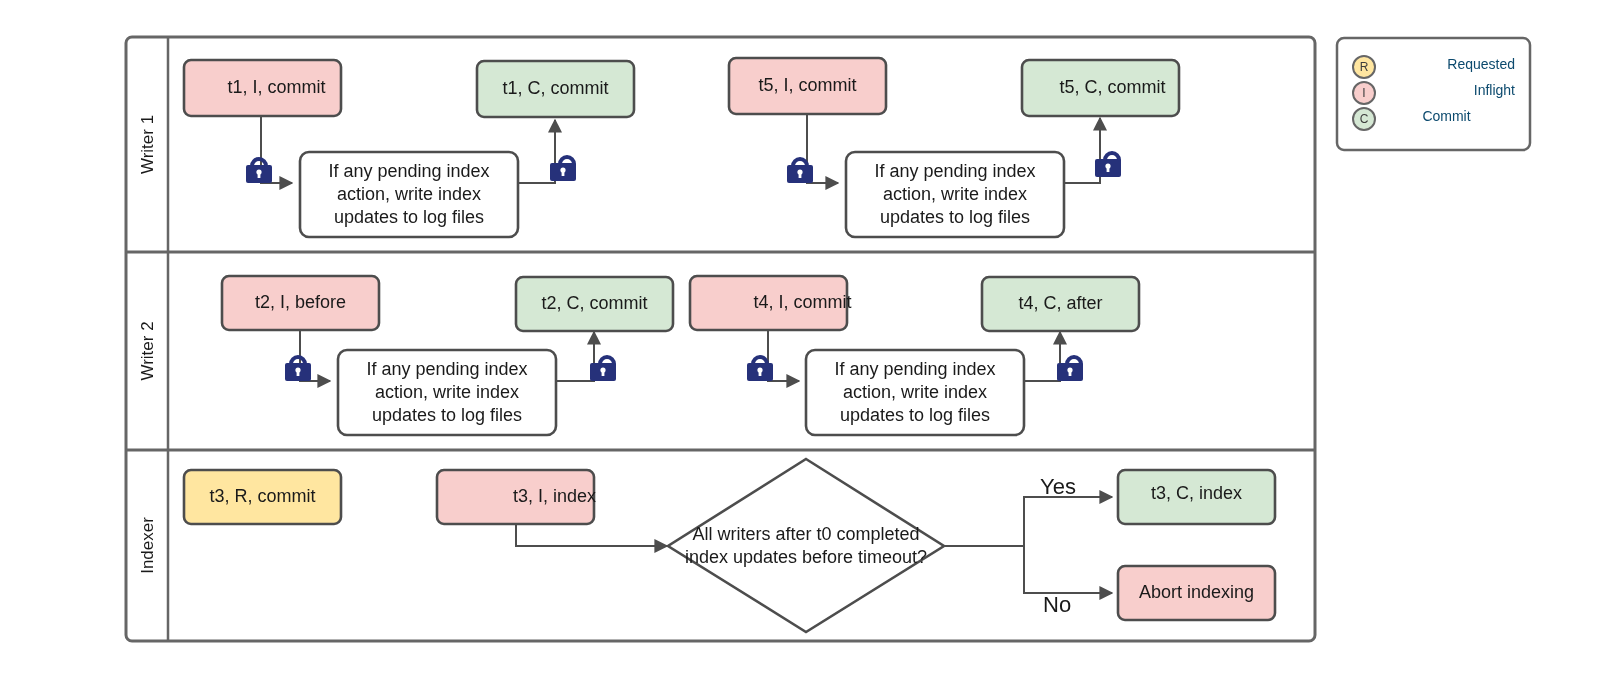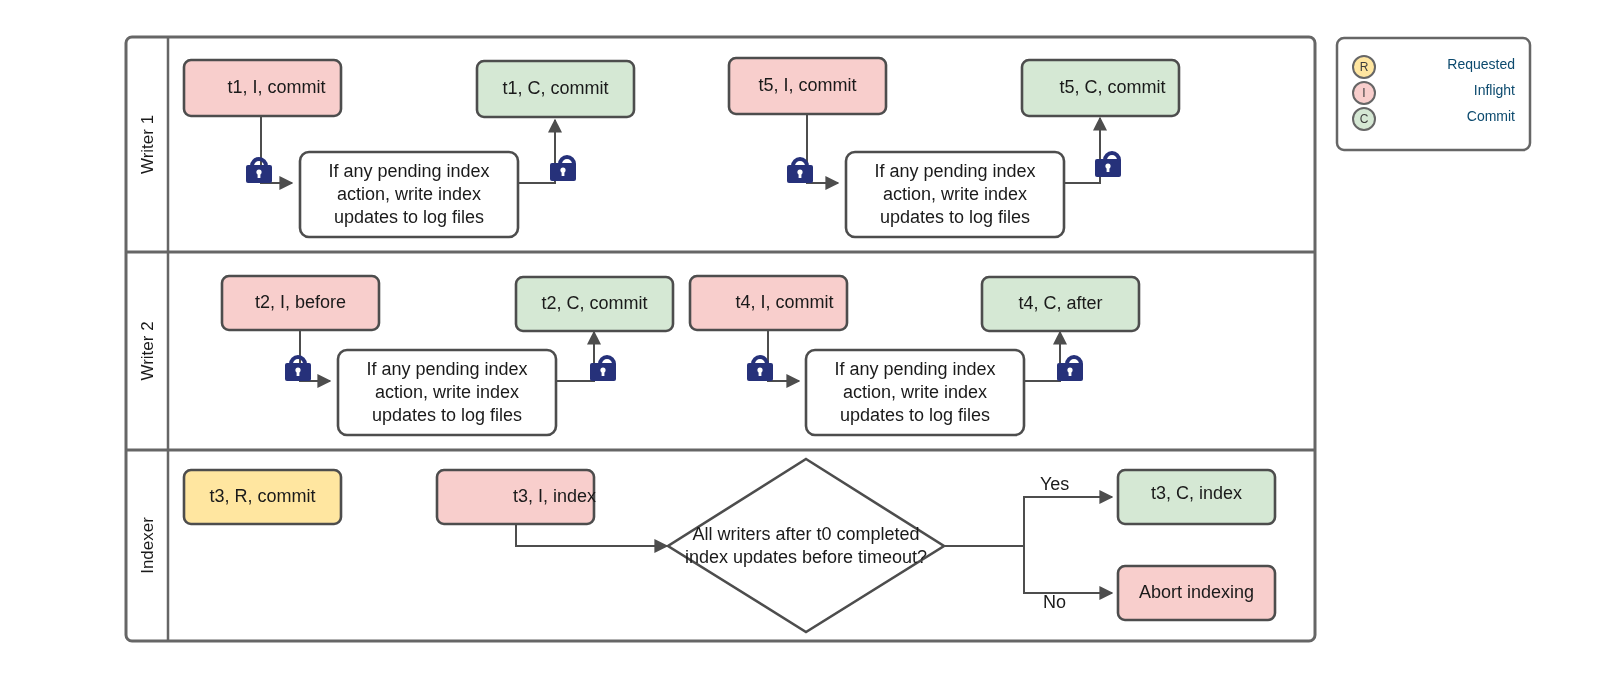--- a/index.html
+++ b/index.html
@@ -52,21 +52,21 @@
   }
   .badge-letter {
     position: absolute;
     font-size: 12px;
     color: #3d3d3d;
     text-align: center;
     font-family: "Liberation Sans", sans-serif;
   }
   .edge-label {
     position: absolute;
-    font-size: 18px;
+    font-size: 22px;
     color: #1a1a1a;
     white-space: nowrap;
   }
 </style>
 </head>
 <body>
 
 <svg id="canvas" viewBox="0 0 1609 700" xmlns="http://www.w3.org/2000/svg">
   <defs>
     <marker id="arrow" viewBox="0 0 10 10" refX="9" refY="5" markerWidth="7" markerHeight="7" orient="auto-start-reverse">
@@ -204,33 +204,33 @@
 
 <div class="node-text" style="left:184px; top:60px; width:185px; height:56px;border-radius:18px;">t1, I, commit</div>
 <div class="node-text" style="left:477px; top:61px; width:157px; height:56px;">t1, C, commit</div>
 <div class="node-text" style="left:729px; top:58px; width:157px; height:56px;">t5, I, commit</div>
 <div class="node-text" style="left:1022px; top:60px; width:181px; height:56px;">t5, C, commit</div>
 <div class="node-text" style="left:304px; top:152px; width:210px; height:85px; padding:0 4px;">If any pending index action, write index updates to log files</div>
 <div class="node-text" style="left:850px; top:152px; width:210px; height:85px; padding:0 4px;">If any pending index action, write index updates to log files</div>
 
 <div class="node-text" style="left:222px; top:276px; width:157px; height:54px;">t2, I, before</div>
 <div class="node-text" style="left:516px; top:277px; width:157px; height:54px;">t2, C, commit</div>
-<div class="node-text" style="left:690px; top:276px; width:189px; height:54px;">t4, I, commit</div>
+<div class="node-text" style="left:708px; top:276px; width:189px; height:54px;">t4, I, commit</div>
 <div class="node-text" style="left:982px; top:277px; width:157px; height:54px;">t4, C, after</div>
 <div class="node-text" style="left:342px; top:350px; width:210px; height:85px; padding:0 4px;">If any pending index action, write index updates to log files</div>
 <div class="node-text" style="left:810px; top:350px; width:210px; height:85px; padding:0 4px;">If any pending index action, write index updates to log files</div>
 
 <div class="node-text" style="left:184px; top:470px; width:157px; height:54px;">t3, R, commit</div>
 <div class="node-text" style="left:437px; top:470px; width:157px; height:54px;margin-left:39px;">t3, I, index</div>
 <div class="node-text" style="left:684px; top:502px; width:244px; height:88px;">All writers after t0 completed index updates before timeout?</div>
 <div class="node-text" style="left:1118px; top:470px; width:157px; height:48px;">t3, C, index</div>
 <div class="node-text" style="left:1118px; top:566px; width:157px; height:54px;">Abort indexing</div>
 
 <div class="edge-label" style="left:1040px; top:474px;">Yes</div>
 <div class="edge-label" style="left:1043px; top:592px;">No</div>
 
 <div class="badge-letter" style="left:1354px; top:60px; width:20px;">R</div>
 <div class="badge-letter" style="left:1354px; top:86px; width:20px;">I</div>
 <div class="badge-letter" style="left:1354px; top:112px; width:20px;">C</div>
 
 <div class="legend-text" style="left:1378px; top:56px; width:137px;">Requested</div>
 <div class="legend-text" style="left:1378px; top:82px; width:137px;">Inflight</div>
-<div class="legend-text" style="left:1378px; top:108px; width:137px;">Commit</div>
+<div class="legend-text" style="left:1378px; top:108px; width:137px;text-align:center;">Commit</div>
 
 </body></html>

